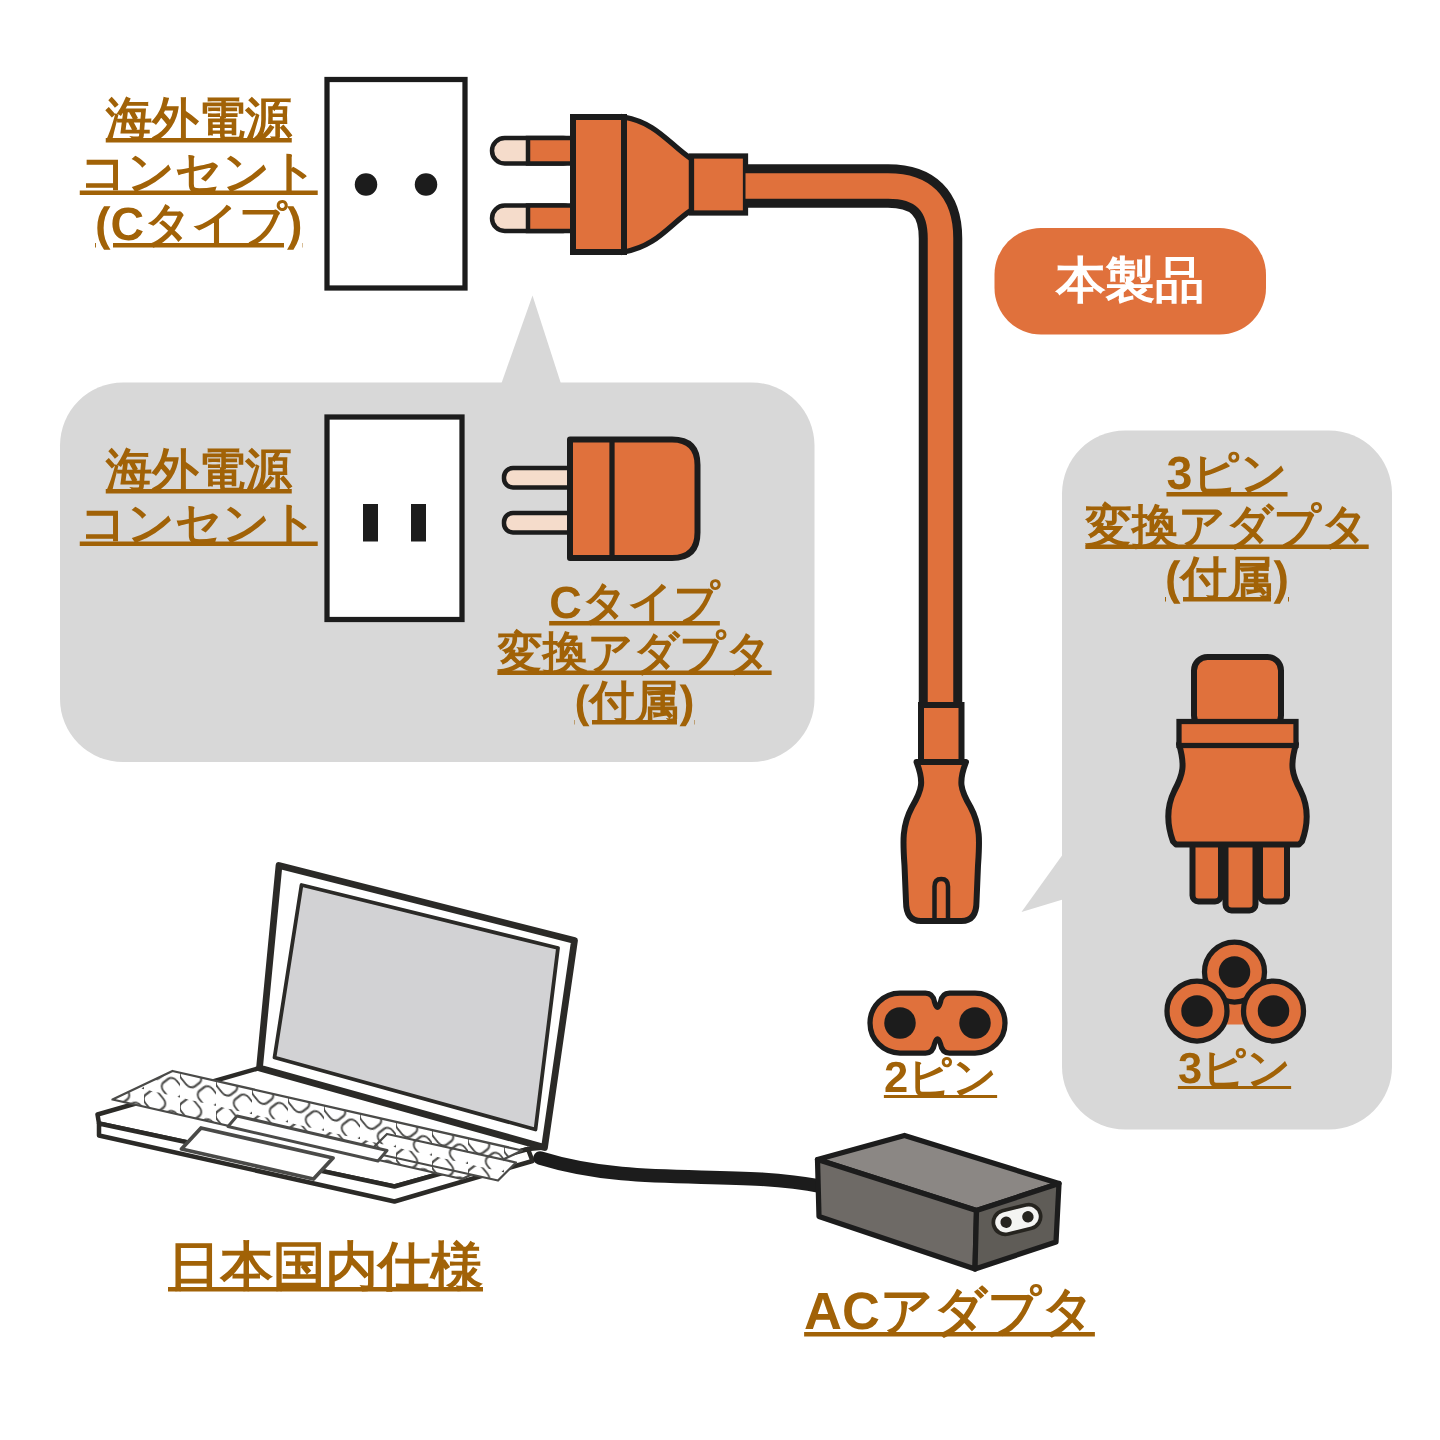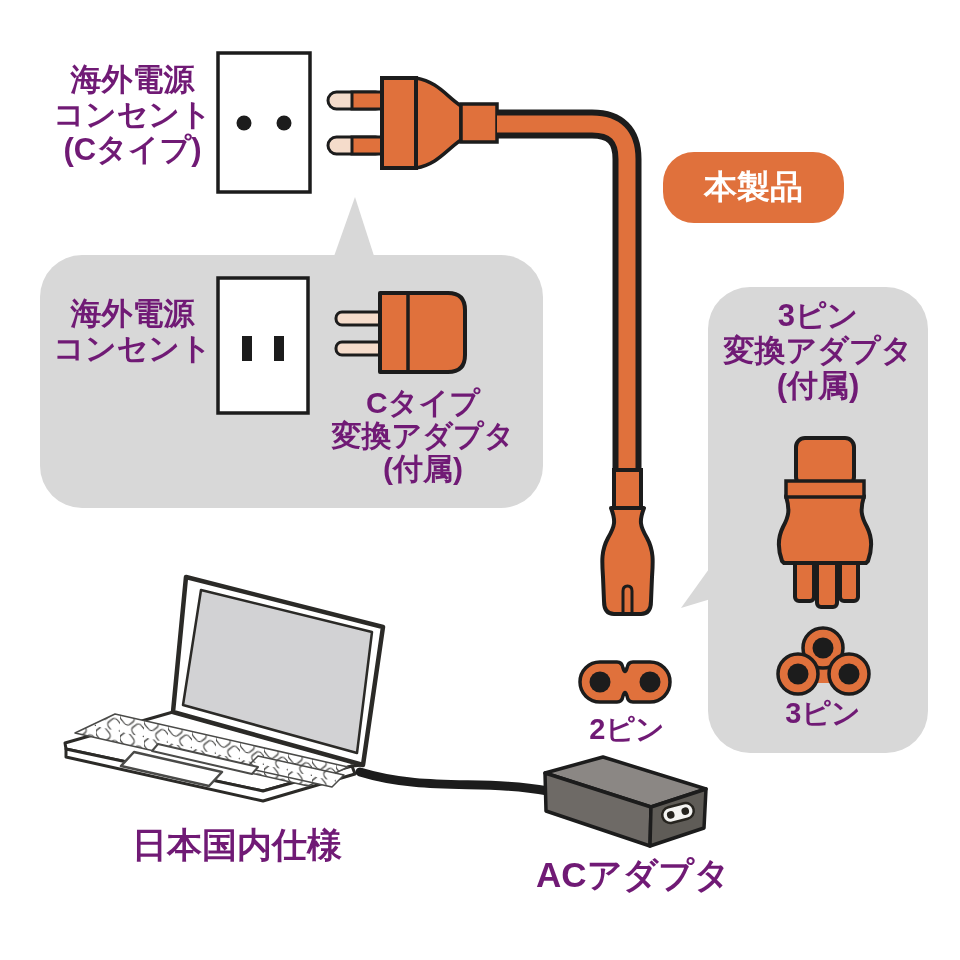--- a/index.html
+++ b/index.html
@@ -1,20 +1,20 @@
 <!DOCTYPE html>
 <html><head>
 <meta charset="utf-8">
 <style>
   html,body{margin:0;padding:0;}
   body{width:960px;height:960px;position:relative;background:#ffffff;overflow:hidden;
        font-family:"Liberation Sans","DejaVu Sans",sans-serif;}
   #stage{position:absolute;left:0;top:0;width:960px;height:960px;}
   svg{position:absolute;left:0;top:0;}
-  .lbl{position:absolute;font-weight:bold;color:#701a75;text-align:center;}
+  .lbl{position:absolute;font-weight:bold;color:#a16207;text-align:center;text-decoration:underline;}
   .big{font-size:31px;line-height:35px;}
   .mid{font-size:30px;line-height:33px;}
   .small{font-size:29px;line-height:30px;}
   .bottom{font-size:35px;line-height:37px;}
   .badge{position:absolute;left:663px;top:152px;width:181px;height:71px;border-radius:31px;
          background:#E0713C;color:#ffffff;font-size:33px;font-weight:bold;
          display:flex;align-items:center;justify-content:center;}
 </style>
 </head>
 <body>
@@ -151,22 +151,22 @@
   <div>変換アダプタ</div>
   <div>(付属)</div>
 </div>
 
 <div class="lbl big" style="left:708px;top:298px;width:220px;">
   <div>3ピン</div>
   <div>変換アダプタ</div>
   <div>(付属)</div>
 </div>
 
-<div class="lbl small" style="left:577px;top:704px;width:100px;margin-top:10px;">2ピン</div>
+<div class="lbl small" style="left:577px;top:704px;width:100px;">2ピン</div>
 <div class="lbl small" style="left:773px;top:698px;width:100px;">3ピン</div>
 
-<div class="lbl bottom" style="left:132px;top:826px;width:260px;text-align:left;">
+<div class="lbl bottom" style="left:112px;top:826px;width:260px;text-align:left;">
   <div>日本国内仕様</div>
 </div>
 
 <div class="lbl bottom" style="left:533px;top:856px;width:200px;">ACアダプタ</div>
 
 </div>
 
 </body></html>

